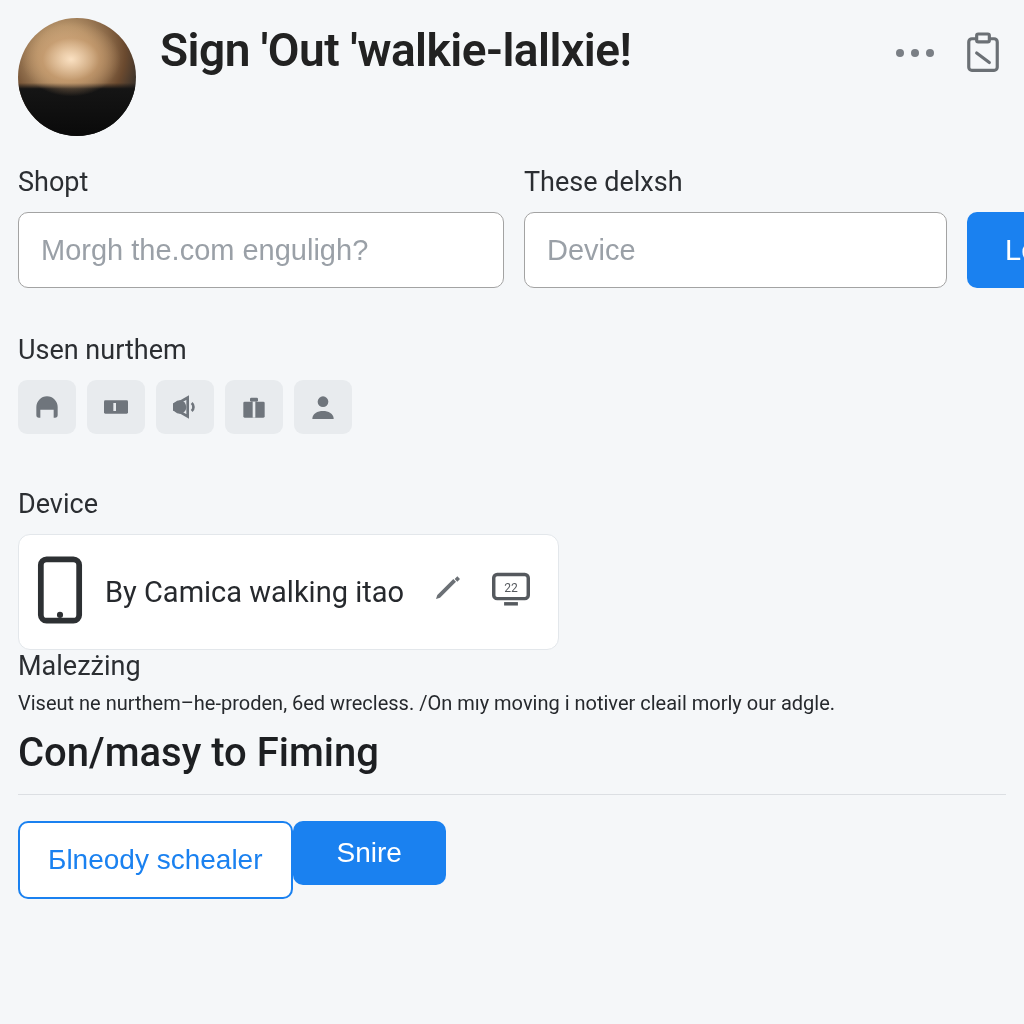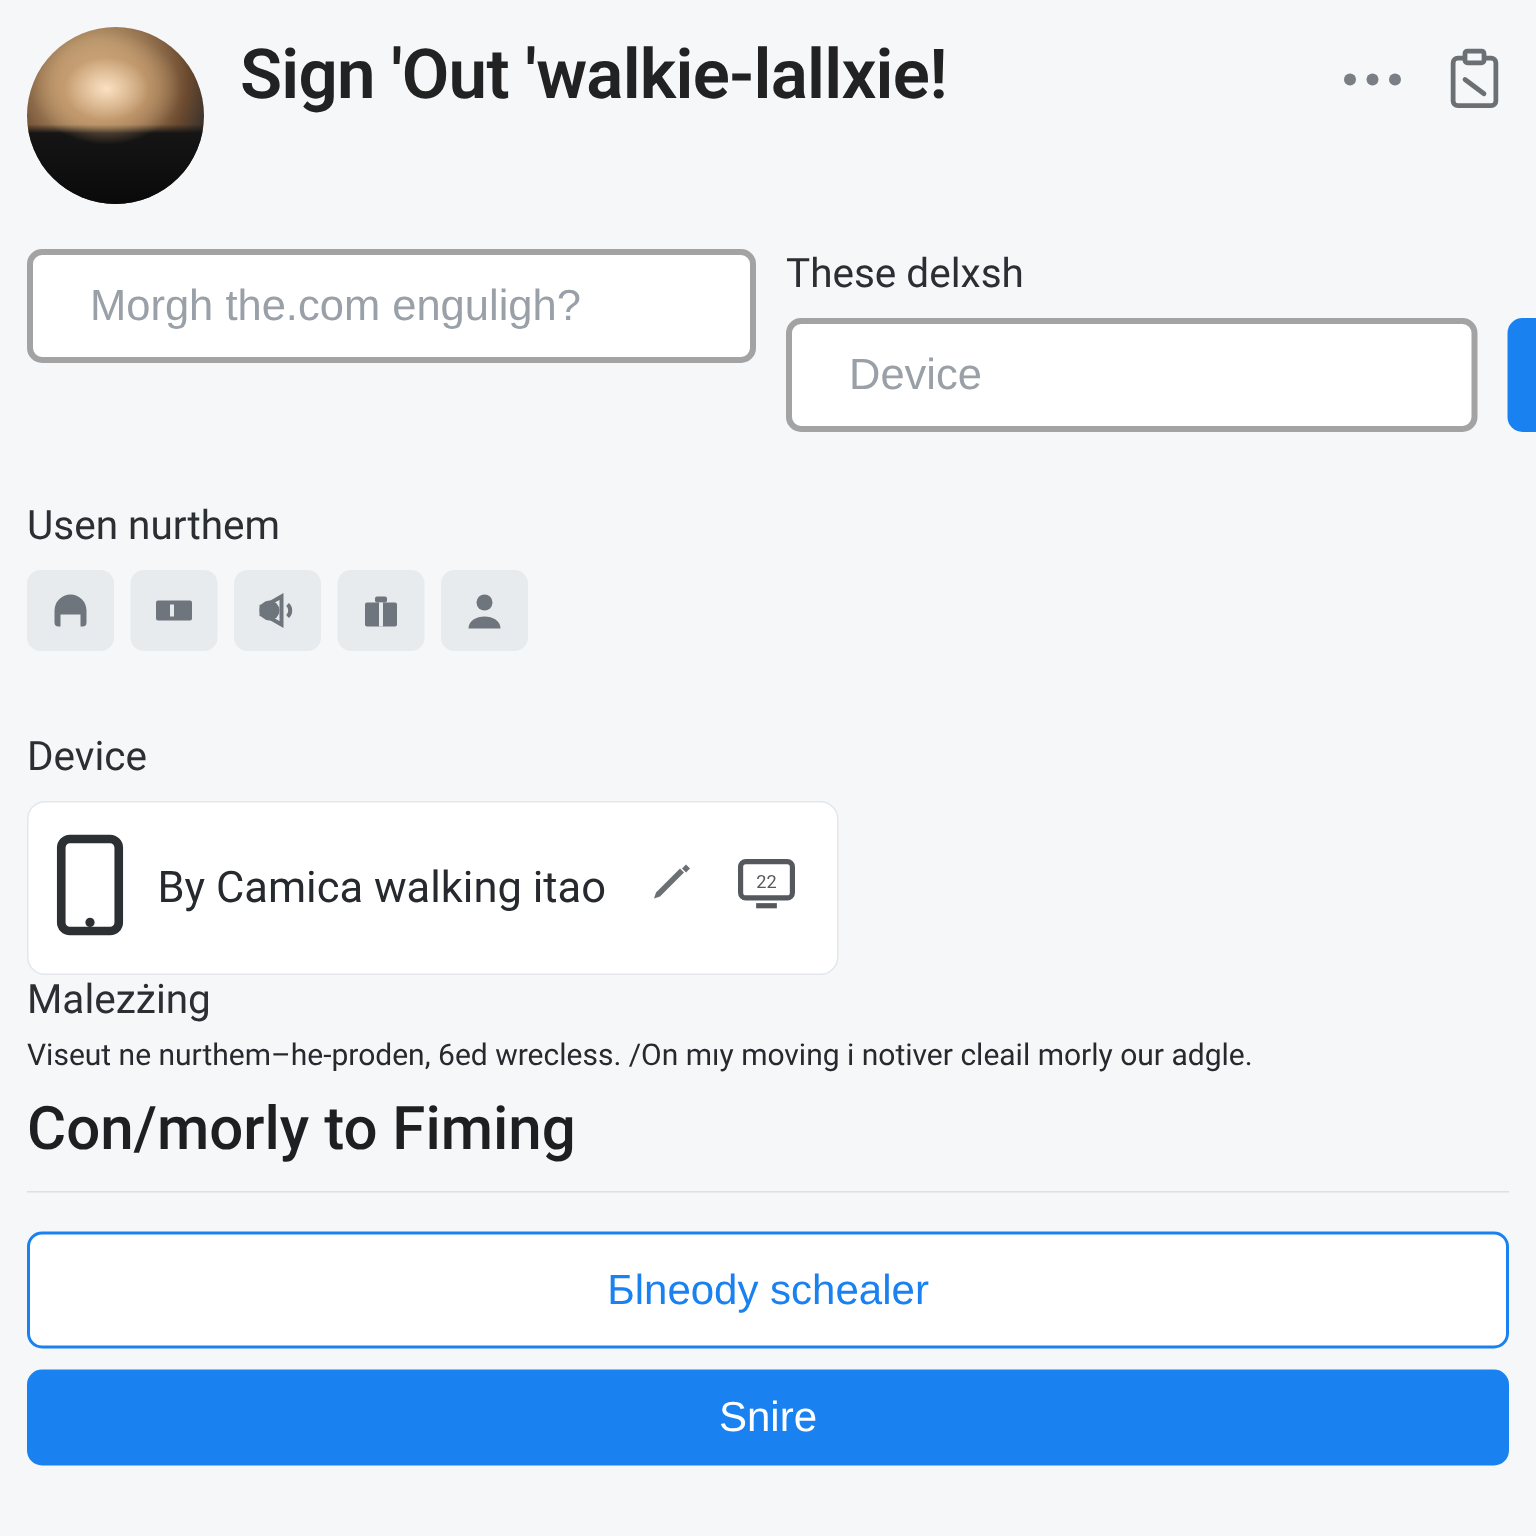--- a/index.html
+++ b/index.html
@@ -69,26 +69,26 @@
   .field { display:flex; flex-direction:column; }
   .field-shopt { flex: 0 0 486px; }
   .field-delxsh { flex: 0 0 342px; }
   .field-label {
     font-size: 27px;
     color: #2b2e32;
     margin-bottom: 14px;
   }
   .text-input {
     height: 76px;
-    border: 4px solid #a3a3a3;
+    border: 1px solid #a3a3a3;
     border-radius: 10px;
     background: #fff;
     font-size: 29px;
     color: #222;
-    padding: 0 38px;
+    padding: 0 22px;
     outline: none;
   }
   .text-input::placeholder { color: #9aa0a7; }
   .logo-btn {
     align-self: flex-end;
     height: 76px;
     padding: 0 38px;
     border: none;
     border-radius: 10px;
     background: #1a81f0;
@@ -143,21 +143,21 @@
 
   .big-heading {
     font-size:40px;
     font-weight:500;
     color:#1d1f22;
     padding-bottom: 18px;
     border-bottom: 1px solid #dcdfe3;
     margin-bottom: 26px;
   }
 
-  .btn-row { display:flex; gap:14px;flex-direction:column; }
+  .btn-row { display:flex; gap:0; }
   .btn-secondary {
     height: 78px;
     padding: 0 28px;
     border: 2px solid #1a81f0;
     border-radius: 10px;
     background: #fff;
     color: #1a81f0;
     font-size: 28px;
     font-weight: 500;
     cursor:pointer;
@@ -193,20 +193,21 @@
         <rect x="3" y="4" width="18" height="20" rx="2"></rect>
         <rect x="8" y="1" width="8" height="5" rx="1" fill="#f5f7f9"></rect>
         <path d="M8 13 L16 19" stroke-linecap="round"></path>
       </svg>
     </div>
   </div>
 </div>
 
 <div class="field-row">
   <div class="field field-shopt">
+    <div class="field-label">Shopt</div>
     <input class="text-input" type="text" placeholder="Morgh the.com enguligh?" style="">
   </div>
   <div class="field field-delxsh">
     <div class="field-label">These delxsh</div>
     <input class="text-input" type="text" placeholder="Device" style="">
   </div>
   <button class="logo-btn">Logo</button>
 </div>
 
 <div>
@@ -270,18 +271,18 @@
       </span>
     </span>
   </div>
 </div>
 
 <div>
   <div class="para-title">Malezżing</div>
   <div class="para">Viseut ne nurthem–he-proden, 6ed wrecless. /On mıy moving i notiver cleail morly our adgle.</div>
 </div>
 
-<div class="big-heading">Con/morly to Fiming</div>
+<div class="big-heading">Con/masy to Fiming</div>
 
 <div class="btn-row">
   <button class="btn-secondary">Бlneody schealer</button>
   <button class="btn-primary">Snire</button>
 </div>
 
 </body></html>

